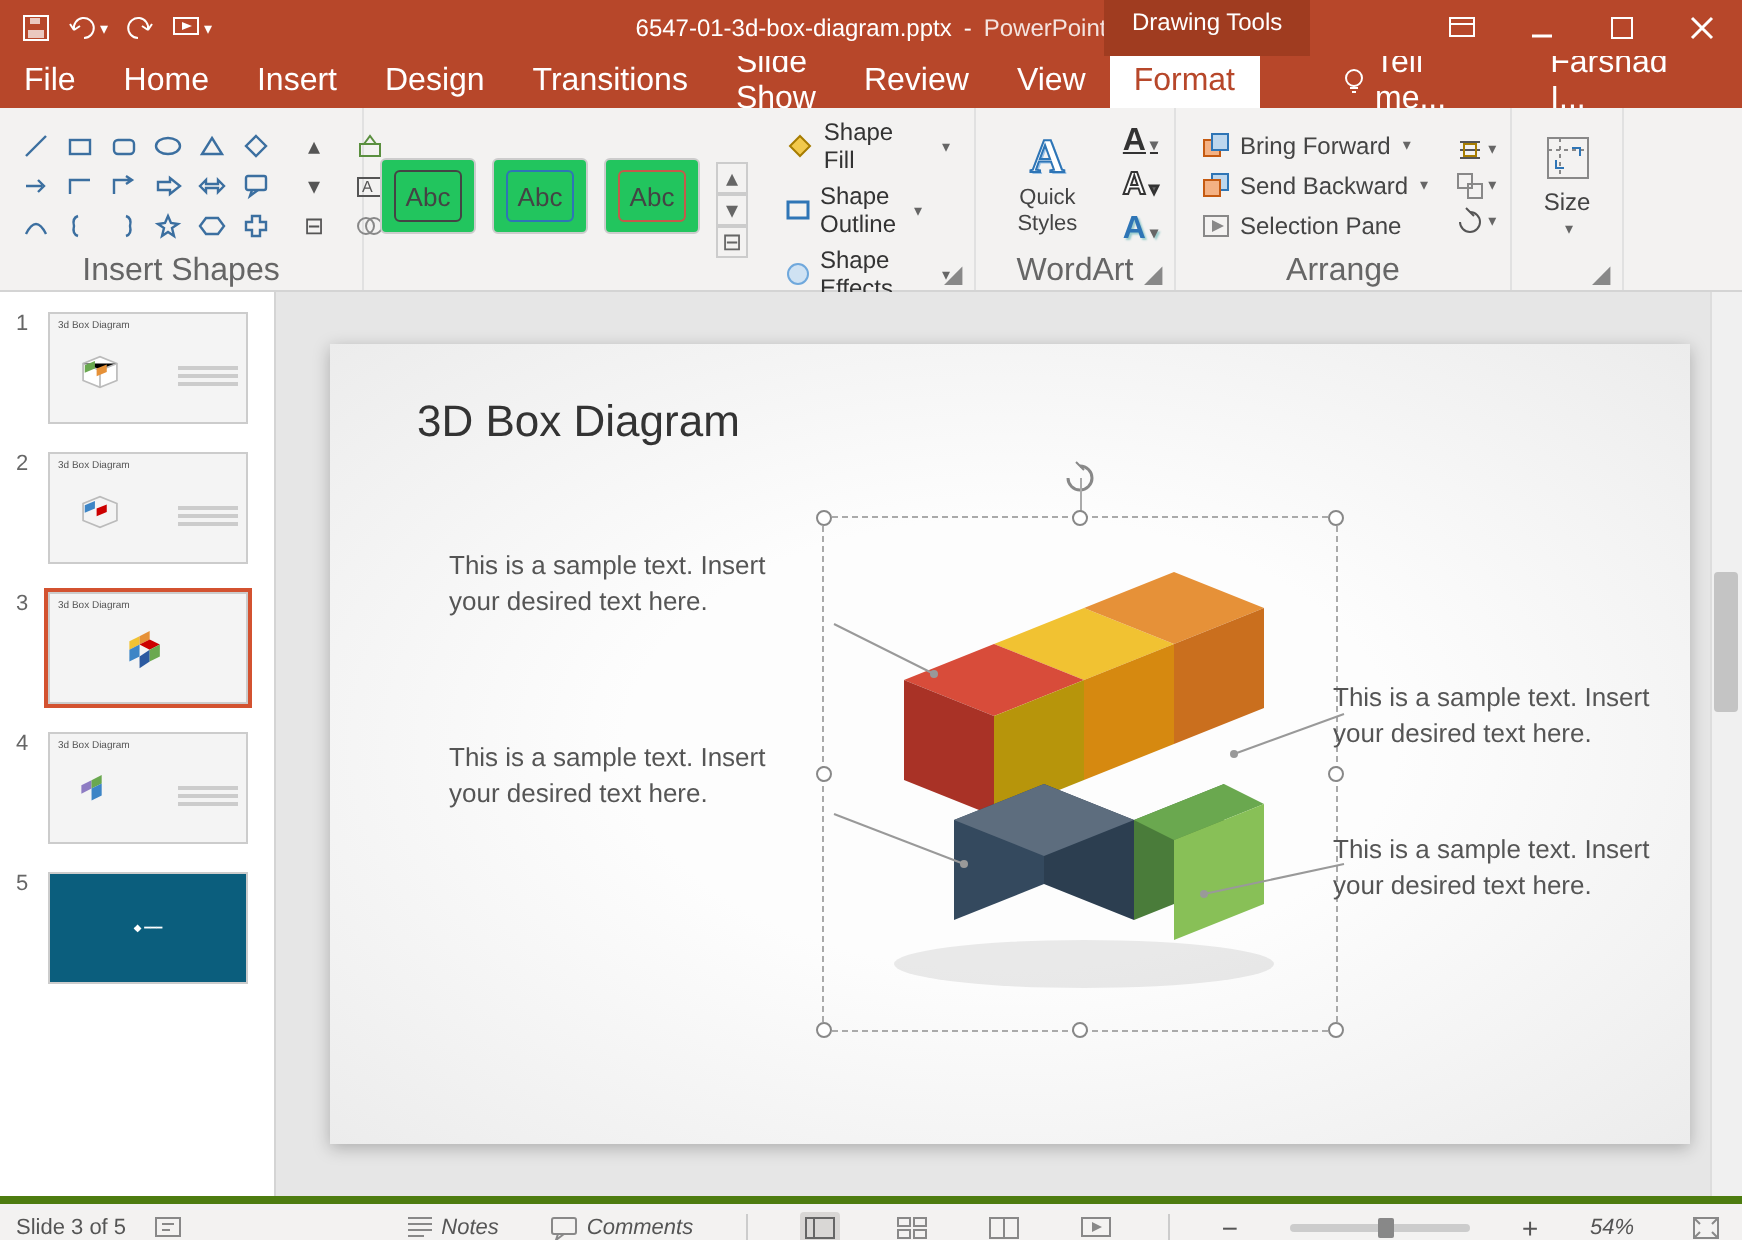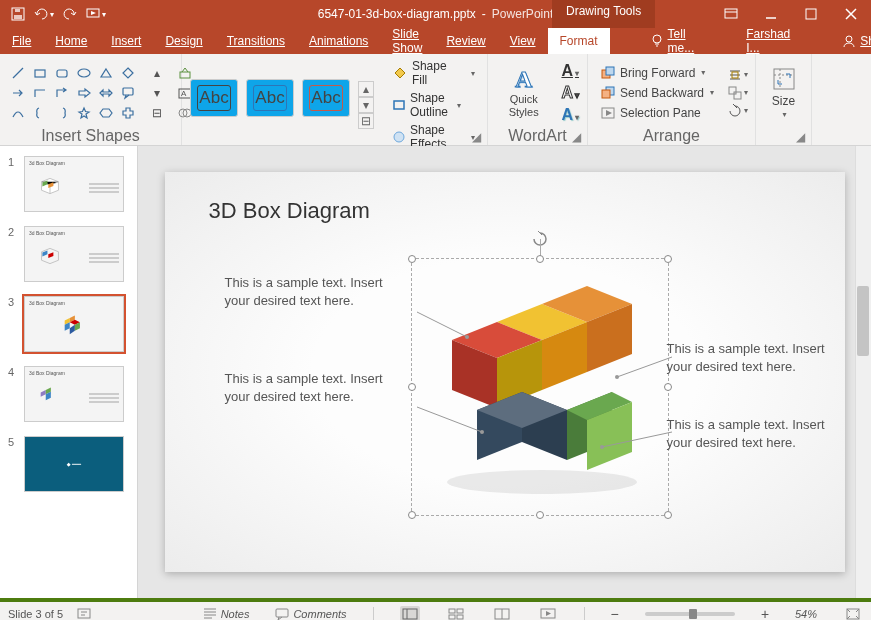--- a/index.html
+++ b/index.html
@@ -7,41 +7,41 @@
 
 .titlebar { height: 28px; background: #B7472A; display: flex; align-items: center; color: #fff; position: relative; }
 .qat { display: flex; gap: 2px; padding-left: 6px; }
 .qat-btn { width: 24px; height: 24px; display:flex; align-items:center; justify-content:center; cursor:pointer; }
 .doc-title { position:absolute; left:50%; transform:translateX(-50%); display:flex; gap:6px; font-size:12px; }
 .doc-title .appname { opacity:.85; }
 .ctx-tab { position:absolute; left:552px; top:0; height:28px; background:#a03c20; padding:4px 14px 0; font-size:12px; }
 .win-controls { position:absolute; right:0; display:flex; }
 .win-btn { width:40px; height:28px; display:flex; align-items:center; justify-content:center; cursor:pointer; }
 
-.menubar { height: 26px; background:#B7472A; display:flex; align-items:center; color:#fff; font-size:12px;text-decoration:underline; }
+.menubar { height: 26px; background:#B7472A; display:flex; align-items:center; color:#fff; font-size:16px; }
 .mtab { padding:0 12px; height:26px; display:flex; align-items:center; cursor:pointer; }
 .mtab.active { background:#fff; color:#B7472A; }
 .menubar-right { margin-left:auto; display:flex; align-items:center; gap:4px; padding-right:8px;}
 .mr-item { display:flex; align-items:center; gap:4px; padding:0 8px; height:26px; cursor:pointer;margin-left:32px;}
 .bulb { width:14px; height:14px; }
 
 .ribbon { height:92px; background:#f3f2f1; border-bottom:1px solid #d4d4d4; display:flex; }
 .rgroup { border-right:1px solid #e1e1e1; padding:4px 8px 2px; display:flex; flex-direction:column; position:relative;}
 .rgroup-body { flex:1; display:flex; align-items:center; gap:6px;}
 .rgroup-label { text-align:center; font-size:16px; color:#666; height:16px;}
 .dialog-launcher { position:absolute; right:3px; bottom:3px; width:12px; height:12px; cursor:pointer; color:#888;}
 
 .insert-shapes-grid { display:grid; grid-template-columns:repeat(6,20px); grid-template-rows:repeat(3,18px); gap:2px; }
 .shape-cell { display:flex; align-items:center; justify-content:center; color:#3b6fa0; cursor:pointer;}
 .shape-cell svg { stroke:#3b6fa0; fill:none; stroke-width:1.2;}
 .is-extra { display:flex; flex-direction:column; gap:2px; margin-left:4px;}
 .is-extra-btn { width:18px; height:18px; display:flex; align-items:center; justify-content:center; cursor:pointer; color:#555;}
 
 .style-gallery { display:flex; gap:8px; }
-.style-card { width:48px; height:38px; border:1px solid #ccc; border-radius:3px; display:flex; align-items:center; justify-content:center; font-size:17px; cursor:pointer; background:#0ea5e9;}
+.style-card { width:48px; height:38px; border:1px solid #ccc; border-radius:3px; display:flex; align-items:center; justify-content:center; font-size:13px; cursor:pointer; background:#22c55e;}
 .style-card:nth-child(1) .sw { border:1.5px solid #444; }
 .style-card:nth-child(2) .sw { border:1.5px solid #2e75b6; }
 .style-card:nth-child(3) .sw { border:1.5px solid #c55a4a; }
 .sw { width:34px; height:26px; border-radius:3px; display:flex; align-items:center; justify-content:center;}
 .style-more { width:16px; display:flex; flex-direction:column; justify-content:space-between; padding:2px 0;}
 .style-more-btn { height:16px; border:1px solid #ccc; display:flex; align-items:center; justify-content:center; cursor:pointer; color:#666;}
 
 .shape-tools { display:flex; flex-direction:column; gap:2px; margin-left:8px; font-size:12px; color:#333;}
 .st-row { display:flex; align-items:center; gap:4px; cursor:pointer; padding:1px 4px;}
 .mini-icon { width:16px; height:16px; display:inline-flex; align-items:center; justify-content:center;}
@@ -155,21 +155,20 @@
       </div>
   </div>
 </div>
 
 <div class="menubar">
   <div class="mtab">File</div>
   <div class="mtab">Home</div>
   <div class="mtab">Insert</div>
   <div class="mtab">Design</div>
   <div class="mtab">Transitions</div>
-  <div class="mtab">Animations</div>
   <div class="mtab">Slide Show</div>
   <div class="mtab">Review</div>
   <div class="mtab">View</div>
   <div class="mtab active">Format</div>
   <div class="menubar-right">
     <div class="mr-item">
         <svg class="bulb" viewBox="0 0 14 14">
           <circle cx="7" cy="5" r="4" fill="none" stroke="#fff"></circle>
           <path d="M5 10 H9 M6 12 H8" stroke="#fff"></path>
         </svg>

